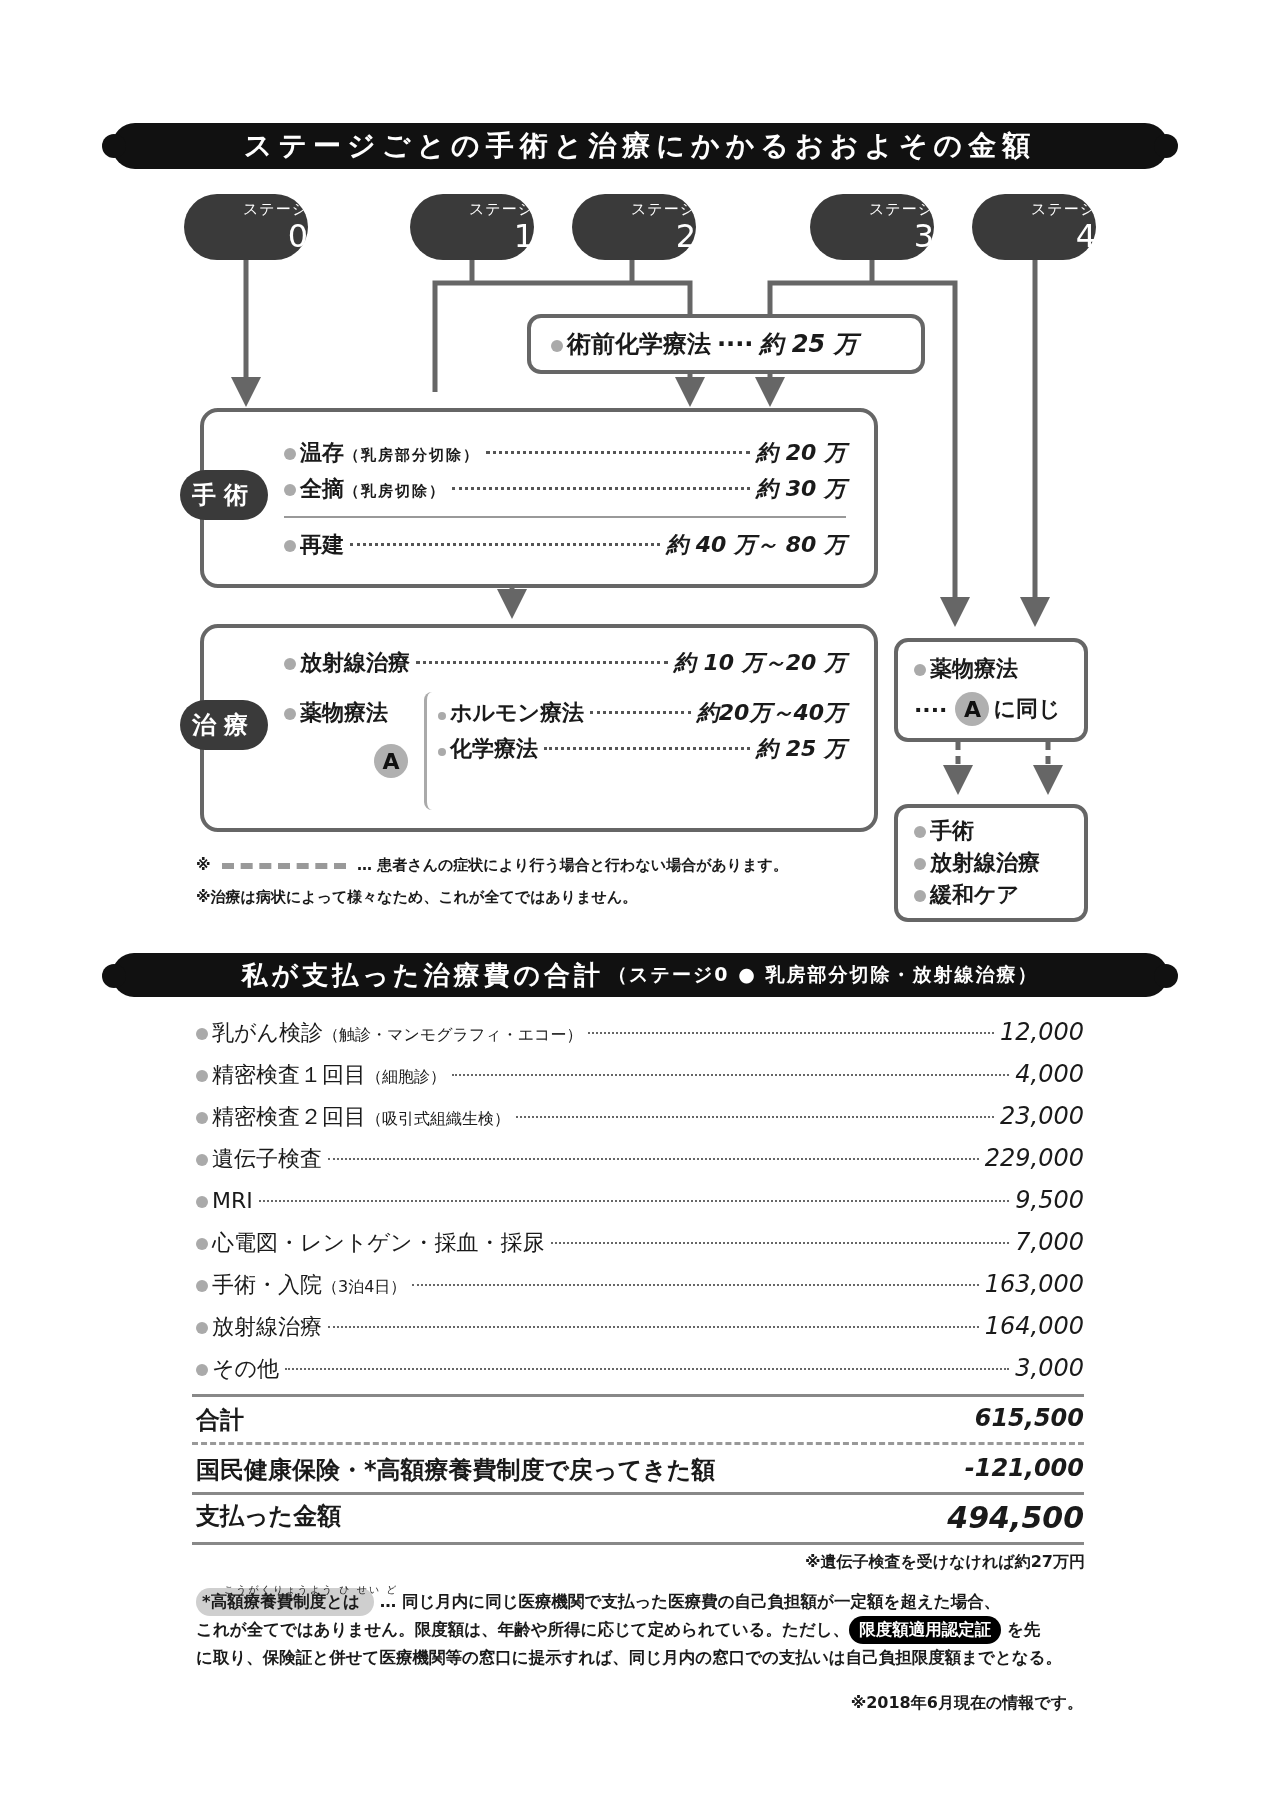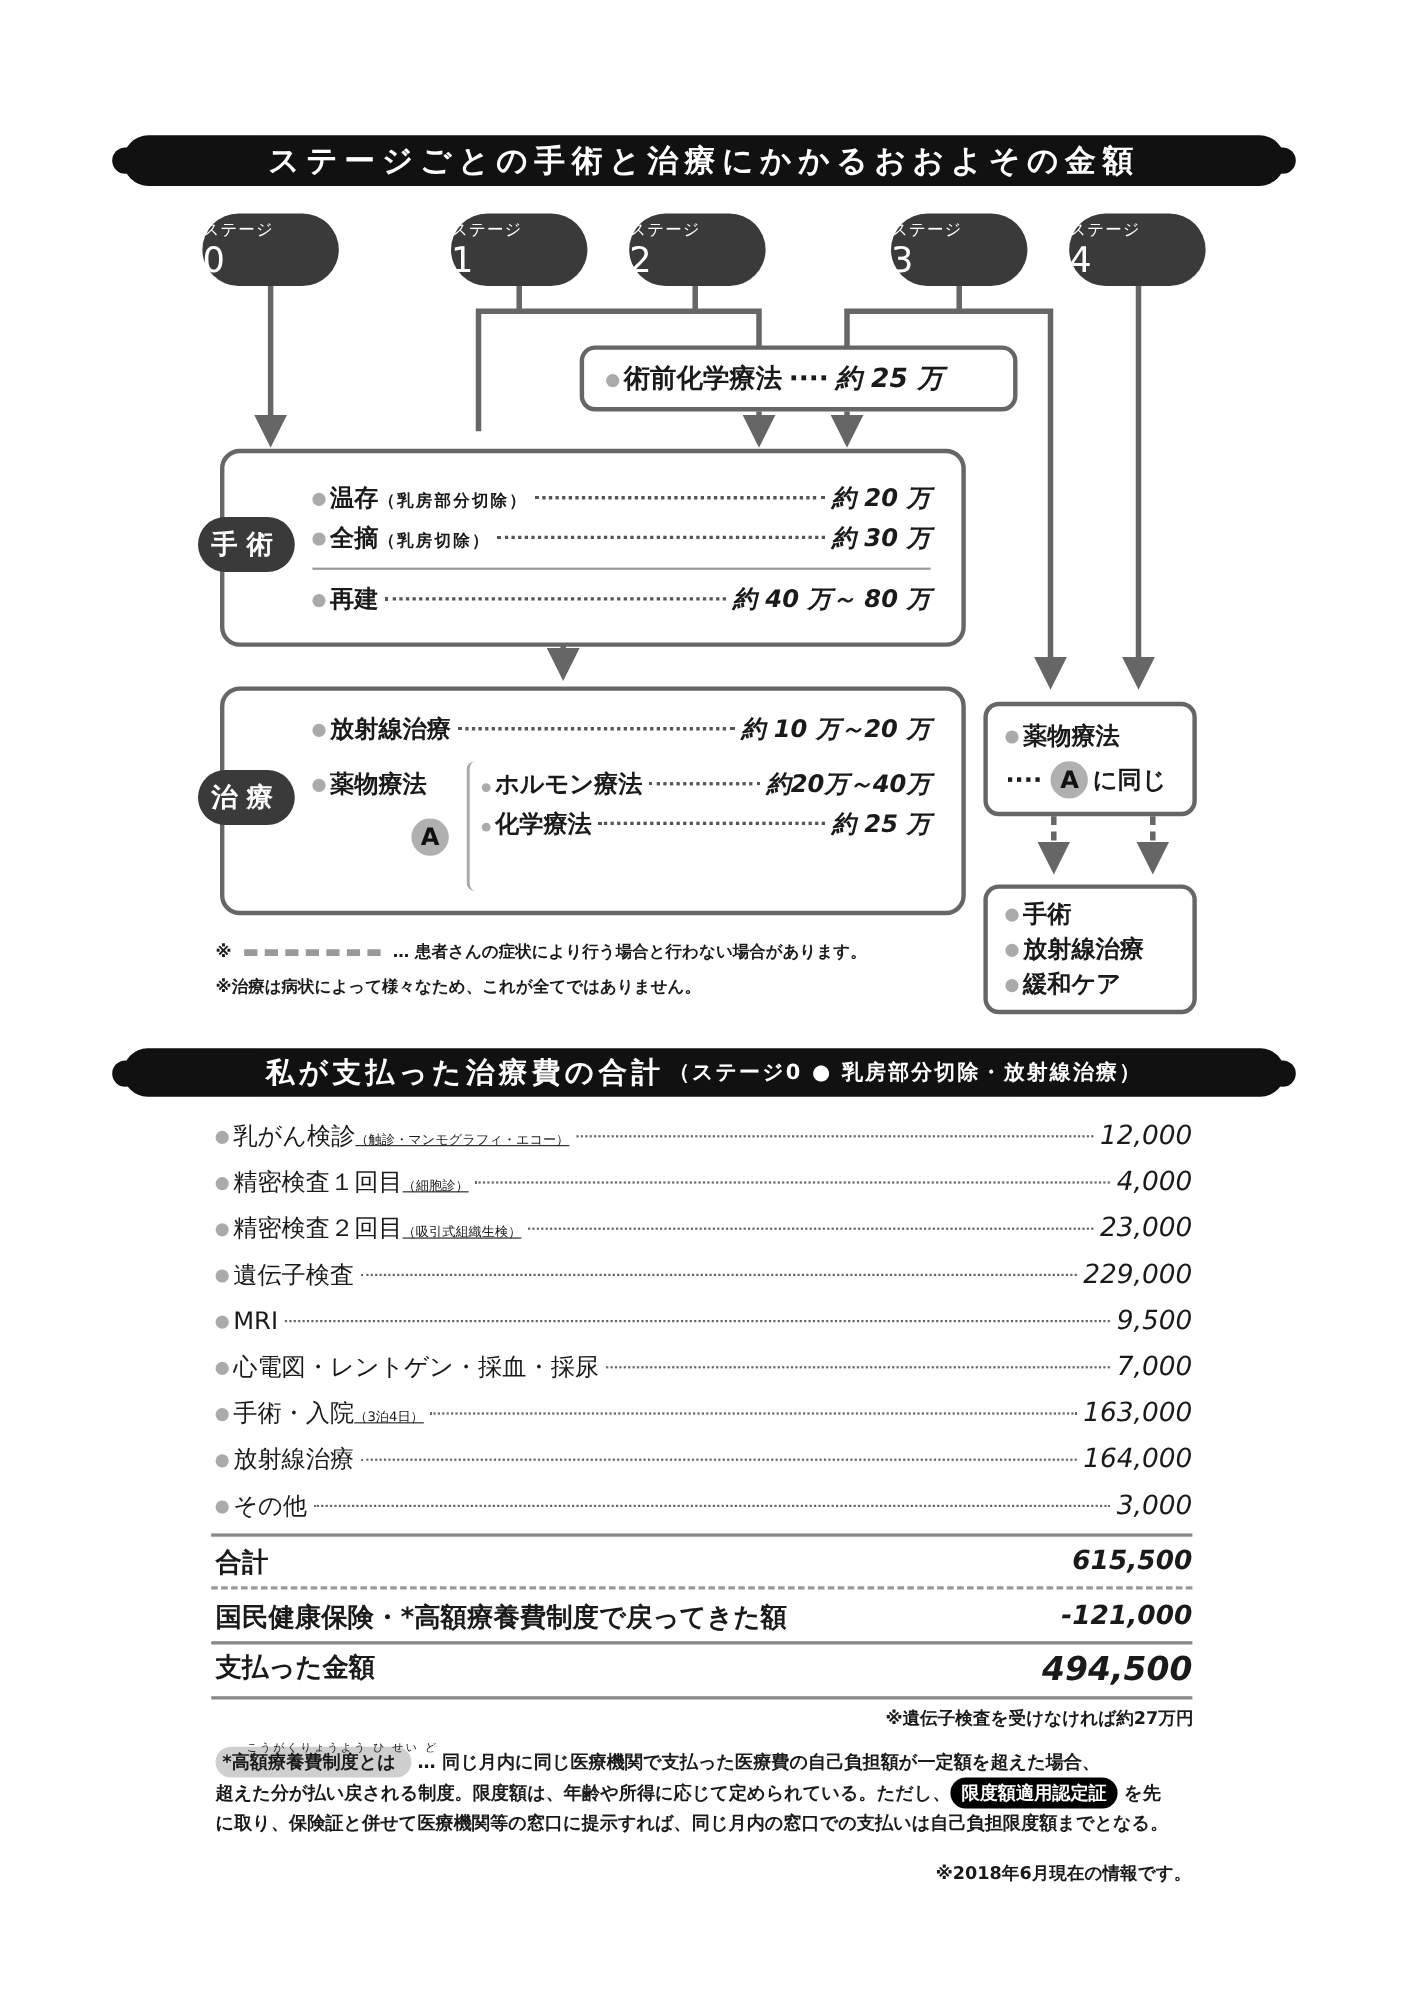--- a/index.html
+++ b/index.html
@@ -13,21 +13,21 @@
             font-weight:bold; letter-spacing:6px; }
   .banner::before, .banner::after { content:""; position:absolute; top:11px; width:24px; height:24px;
             background:#111; border-radius:50%; }
   .banner::before { left:-10px; } .banner::after { right:-10px; }
   .banner1 { top:123px; font-size:28px; }
   .banner2 { top:953px; height:44px; font-size:26px; letter-spacing:4px; }
   .banner2 .sub { font-size:19px; letter-spacing:2px; font-weight:bold; margin-left:4px; }
 
   
   .stage { position:absolute; top:194px; width:124px; height:66px; background:#3a3a3a; color:#fff;
-           border-radius:33px; text-align:left; }
+           border-radius:33px; text-align:right; }
   .stage .lbl { display:block; font-size:15px; margin-top:6px; letter-spacing:1px; }
   .stage .num { display:block; font-size:32px; line-height:34px; }
 
   
   .box { position:absolute; border:4px solid #666; border-radius:18px; background:#fff; }
   .dot { display:inline-block; width:12px; height:12px; border-radius:50%; background:#aaa; margin-right:4px; vertical-align:middle; }
   .sdot { display:inline-block; width:8px; height:8px; border-radius:50%; background:#aaa; margin-right:4px; vertical-align:middle; }
   .row { position:absolute; display:flex; align-items:baseline; font-size:22px; font-weight:bold; white-space:nowrap; }
   .row .small { font-size:15px; font-weight:bold; letter-spacing:2px; }
   .leader { flex:1; border-bottom:3px dotted #555; margin:0 6px; transform:translateY(-6px); }
@@ -35,21 +35,21 @@
 
   .side-tag { position:absolute; width:88px; height:50px; background:#3a3a3a; color:#fff; border-radius:25px;
               font-size:24px; font-weight:bold; display:flex; align-items:center; justify-content:center; letter-spacing:8px; }
   .circle-a { display:inline-flex; width:34px; height:34px; border-radius:50%; background:#b0b0b0; color:#111;
               align-items:center; justify-content:center; font-size:22px; font-weight:bold; }
 
   .note { position:absolute; font-size:15px; font-weight:bold; white-space:nowrap; }
 
   
   .crow { position:absolute; left:196px; width:888px; display:flex; align-items:baseline; font-size:22px; white-space:nowrap; }
-  .crow .small { font-size:12px;text-decoration:underline; }
+  .crow .small { font-size:16px; }
   .crow .leader { border-bottom:2px dotted #666; }
   .crow .val { font-weight:normal; font-size:24px; }
   .hr { position:absolute; left:192px; width:892px; border-top:3px solid #888; }
   .hr.dashed { border-top:3px dashed #999; }
   .trow { position:absolute; left:196px; width:888px; display:flex; justify-content:space-between; font-size:24px; font-weight:bold; }
   .trow.big .val { font-size:30px; }
 
   .para { position:absolute; left:196px; width:900px; font-size:16.5px; font-weight:bold; line-height:28px; }
   .pill-light { display:inline-block; background:#cfcfcf; border-radius:14px; padding:0 14px 0 6px; position:relative; }
   .pill-dark { display:inline-block; background:#000000; color:#fff; border-radius:14px; padding:0 10px; }
@@ -288,17 +288,17 @@
   <span class="val">494,500</span>
 </div>
 <div class="hr" style="top:1542px"></div>
 <div class="note" style="right:194px;top:1552px;font-size:16px">※遺伝子検査を受けなければ約27万円</div>
 
 <div class="para" style="top:1588px">
   <span class="pill-light">
     <span class="ruby">こうがくりょうよう ひ せい ど</span>
     <span>*高額療養費制度とは</span>
   </span><span> … 同じ月内に同じ医療機関で支払った医療費の自己負担額が一定額を超えた場合、</span><br>
-  <span>超えた分が払い戻される制度。限度額は、年齢や所得に応じて定められている。ただし、</span><span class="pill-dark">限度額適用認定証</span><span> を先</span><br>
+  <span>これが全てではありません。限度額は、年齢や所得に応じて定められている。ただし、</span><span class="pill-dark">限度額適用認定証</span><span> を先</span><br>
   <span>に取り、保険証と併せて医療機関等の窓口に提示すれば、同じ月内の窓口での支払いは自己負担限度額までとなる。</span>
 </div>
 
 <div class="note" style="right:196px;top:1693px;font-size:16px">※2018年6月現在の情報です。</div>
 
 </body></html>

